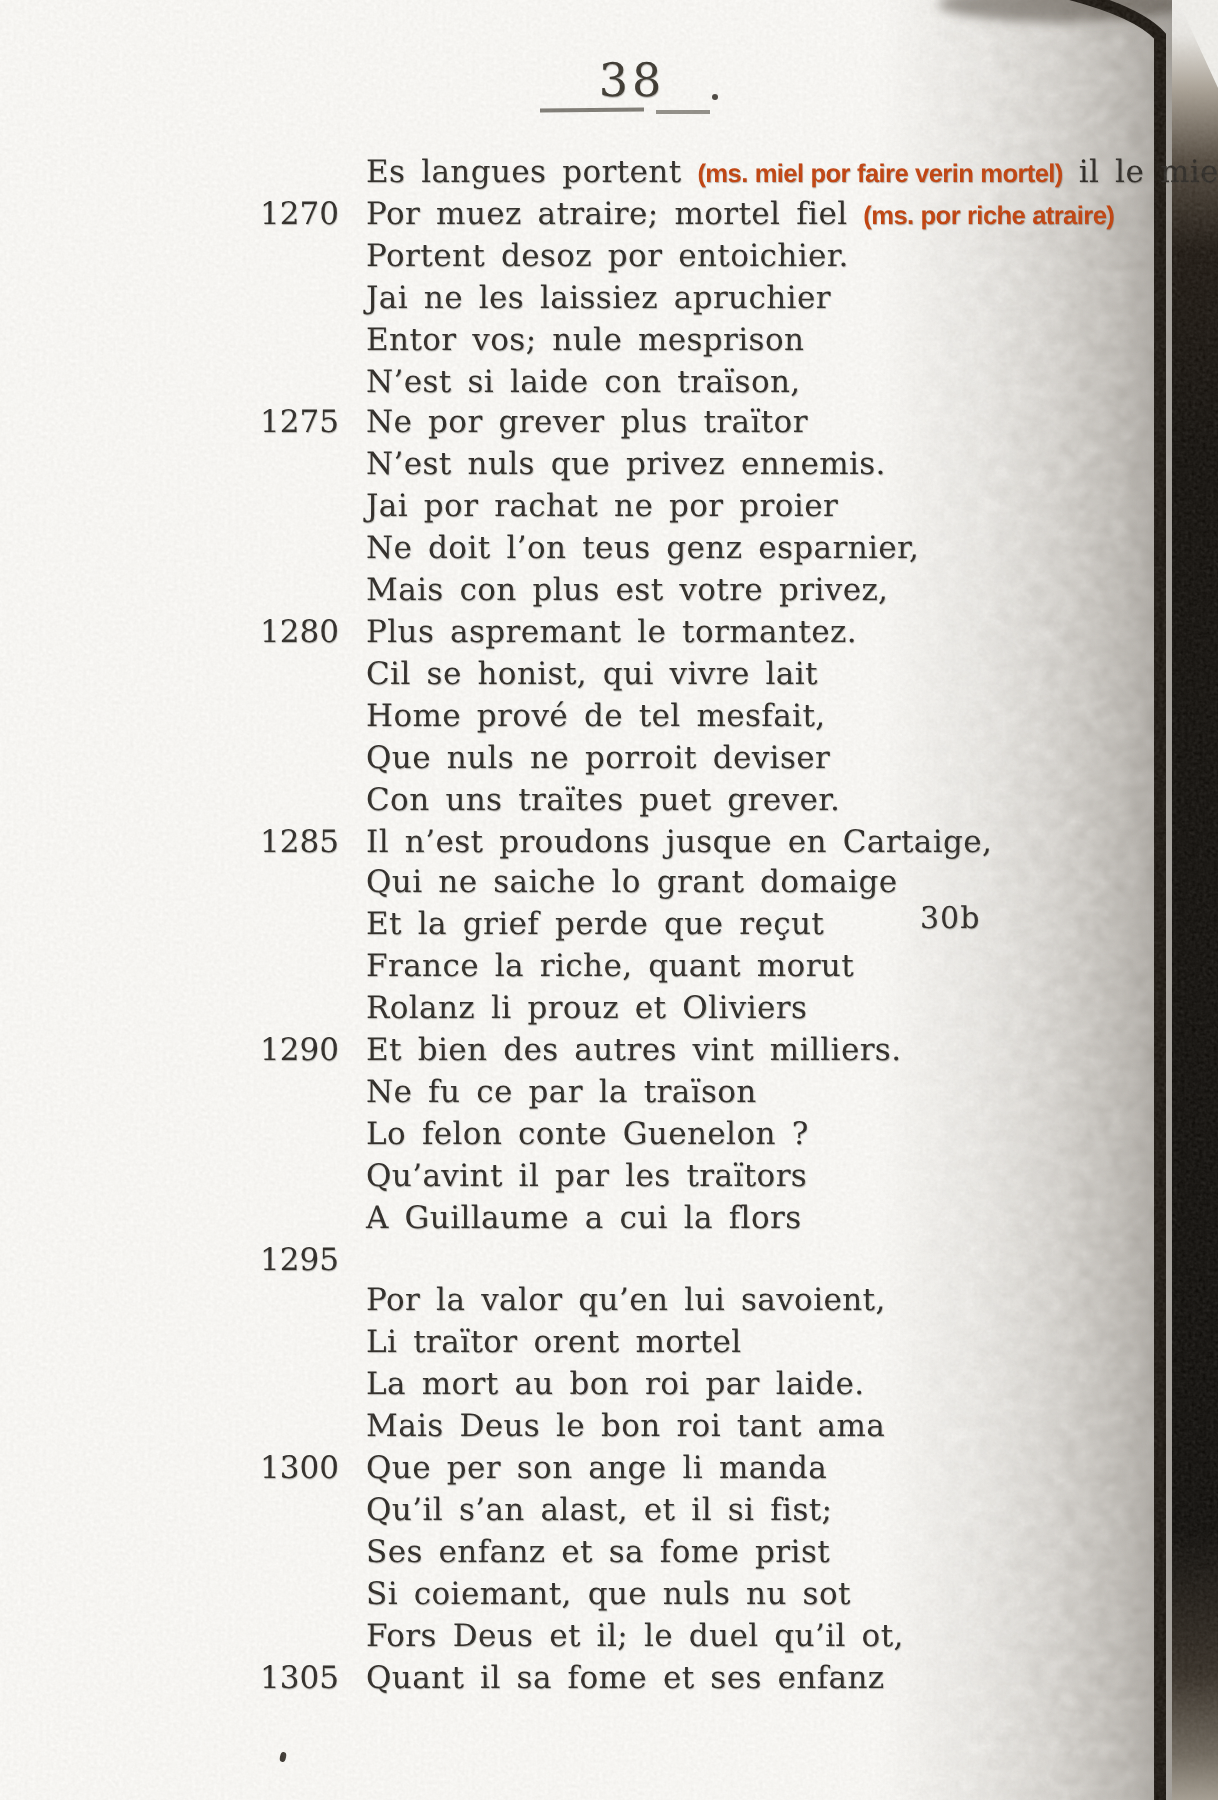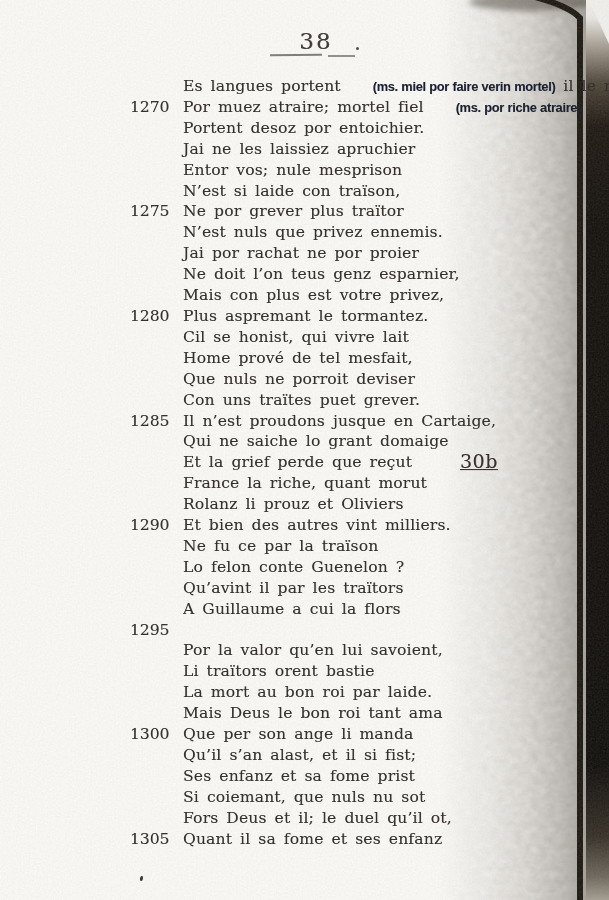--- a/index.html
+++ b/index.html
@@ -31,23 +31,23 @@
     background:#4a463f;z-index:3;}
   
   .verse-block{position:absolute;left:130px;top:76px;z-index:3;}
   .vline{display:flex;height:20.92px;line-height:20.92px;align-items:baseline;}
   .vnum{display:inline-block;width:45px;min-width:45px;text-align:left;margin-right:8px;
     font-size:15.5px;color:var(--ink);
     text-shadow:.3px .3px .5px rgba(50,46,40,.35);}
   .vtext{font-size:15.5px;white-space:nowrap;word-spacing:.18em;letter-spacing:.2px;
     color:var(--ink);text-shadow:.3px .3px .5px rgba(50,46,40,.35);}
   .ms{font-family:"Liberation Sans",sans-serif;font-weight:700;font-size:12.8px;
-    letter-spacing:-.3px;word-spacing:.02em;color:#0f172a;margin-left:24px;}
-  .margin-note{position:absolute;left:460px;top:450px;font-size:19px;letter-spacing:.5px;
-    color:var(--ink);z-index:3;text-shadow:.3px .3px .5px rgba(50,46,40,.35);text-decoration:underline;}
+    letter-spacing:-.3px;word-spacing:.02em;color:#c2410c;}
+  .margin-note{position:absolute;left:460px;top:450px;font-size:15px;letter-spacing:.5px;
+    color:var(--ink);z-index:3;text-shadow:.3px .3px .5px rgba(50,46,40,.35);}
 </style>
 </head>
 <body>
 
 <div class="page">
 
   <svg class="gutter-svg" width="170" height="900" viewBox="0 0 170 900" aria-hidden="true">
     <defs>
       <linearGradient id="shadeG" x1="0" y1="0" x2="1" y2="0">
         <stop offset="0" stop-color="rgb(150,144,136)" stop-opacity="0"></stop>
@@ -207,21 +207,21 @@
       </div>
       <div class="vline">
         <span class="vnum">1295</span>
       </div>
       <div class="vline">
         <span class="vnum"></span>
         <span class="vtext">Por la valor qu’en lui savoient,</span>
       </div>
       <div class="vline">
         <span class="vnum"></span>
-        <span class="vtext">Li traïtors orent bastie</span>
+        <span class="vtext">Li traïtor orent mortel</span>
       </div>
       <div class="vline">
         <span class="vnum"></span>
         <span class="vtext">La mort au bon roi par laide.</span>
       </div>
       <div class="vline">
         <span class="vnum"></span>
         <span class="vtext">Mais Deus le bon roi tant ama</span>
       </div>
       <div class="vline">

